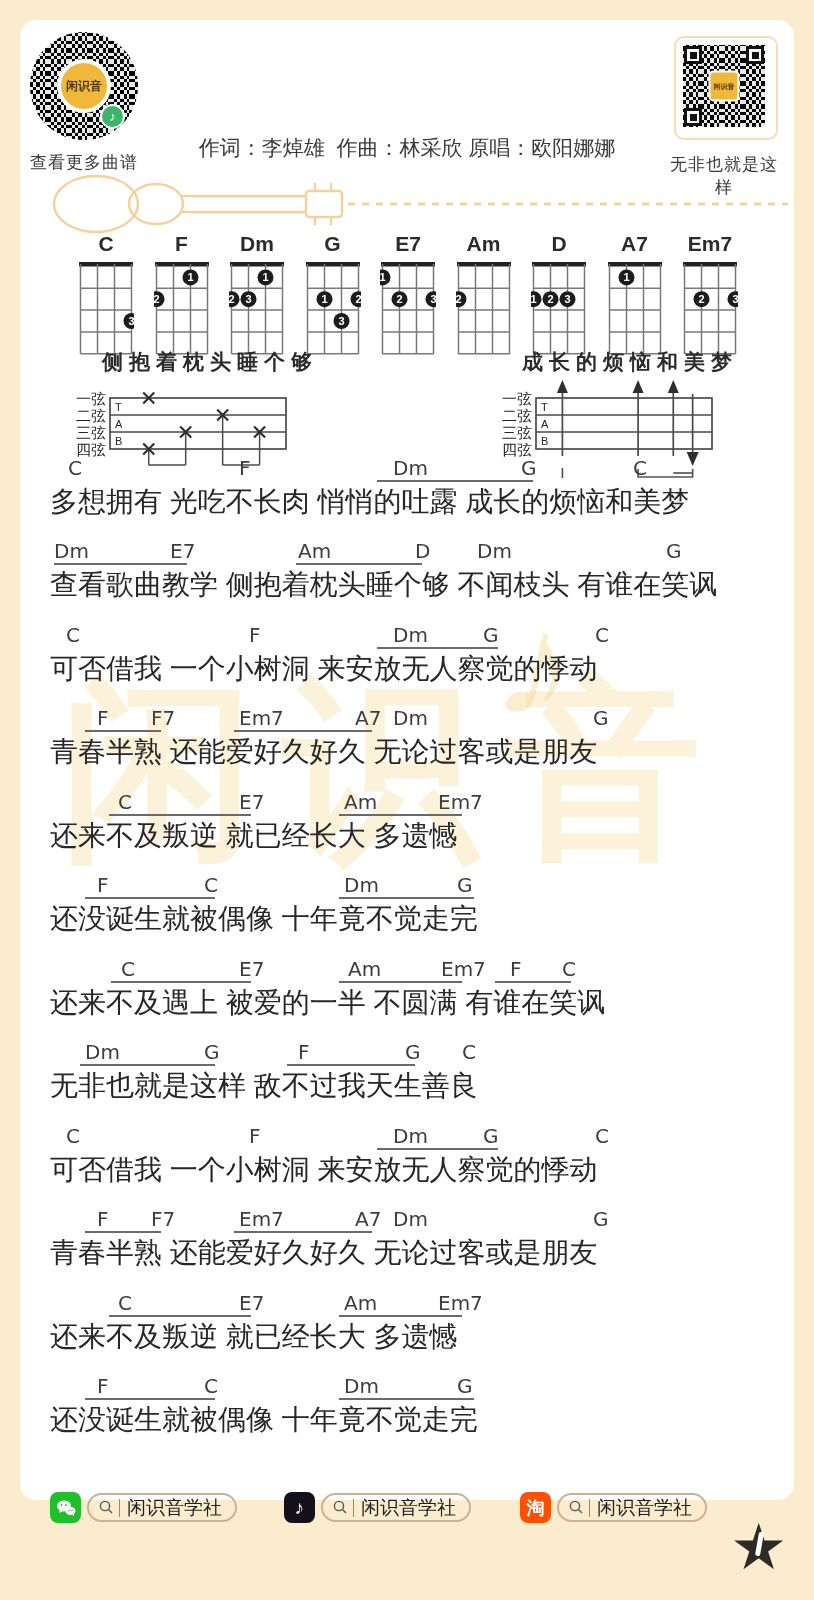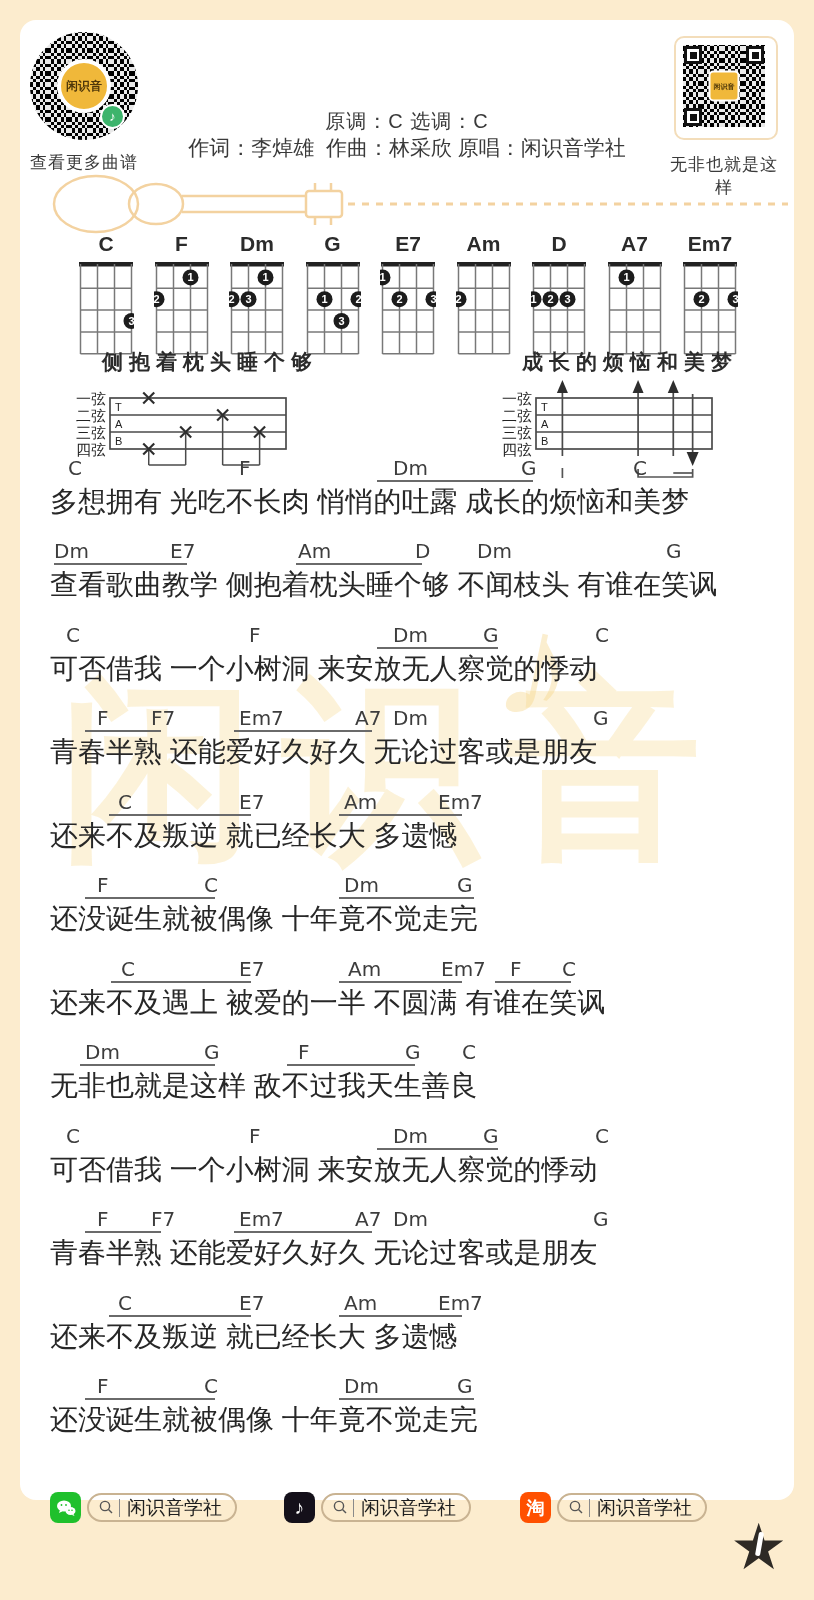--- a/index.html
+++ b/index.html
@@ -153,22 +153,21 @@
   <div class="watermark-note">♪</div>
 
   <div class="layer">
 
     <div class="qr-circle qr-noise">
       <div class="center-logo">闲识音</div>
       <div class="green-badge">♪</div>
     </div>
     <div class="qr-caption cap-left">查看更多曲谱</div>
 
-    <div class="key-line">原调：C 选调：C</div>
-    <div class="credits">作词：李焯雄  作曲：林采欣 原唱：闲识音学社</div>
+    <div class="credits">作词：李焯雄  作曲：林采欣 原唱：欧阳娜娜</div>
 
     <div class="qr-box">
       <div class="qr-square qr-noise">
         <div class="finder tl"></div>
         <div class="finder tr"></div>
         <div class="finder bl"></div>
         <div class="center-logo">闲识音</div>
       </div>
     </div>
     <div class="qr-caption cap-right">无非也就是这样</div>

